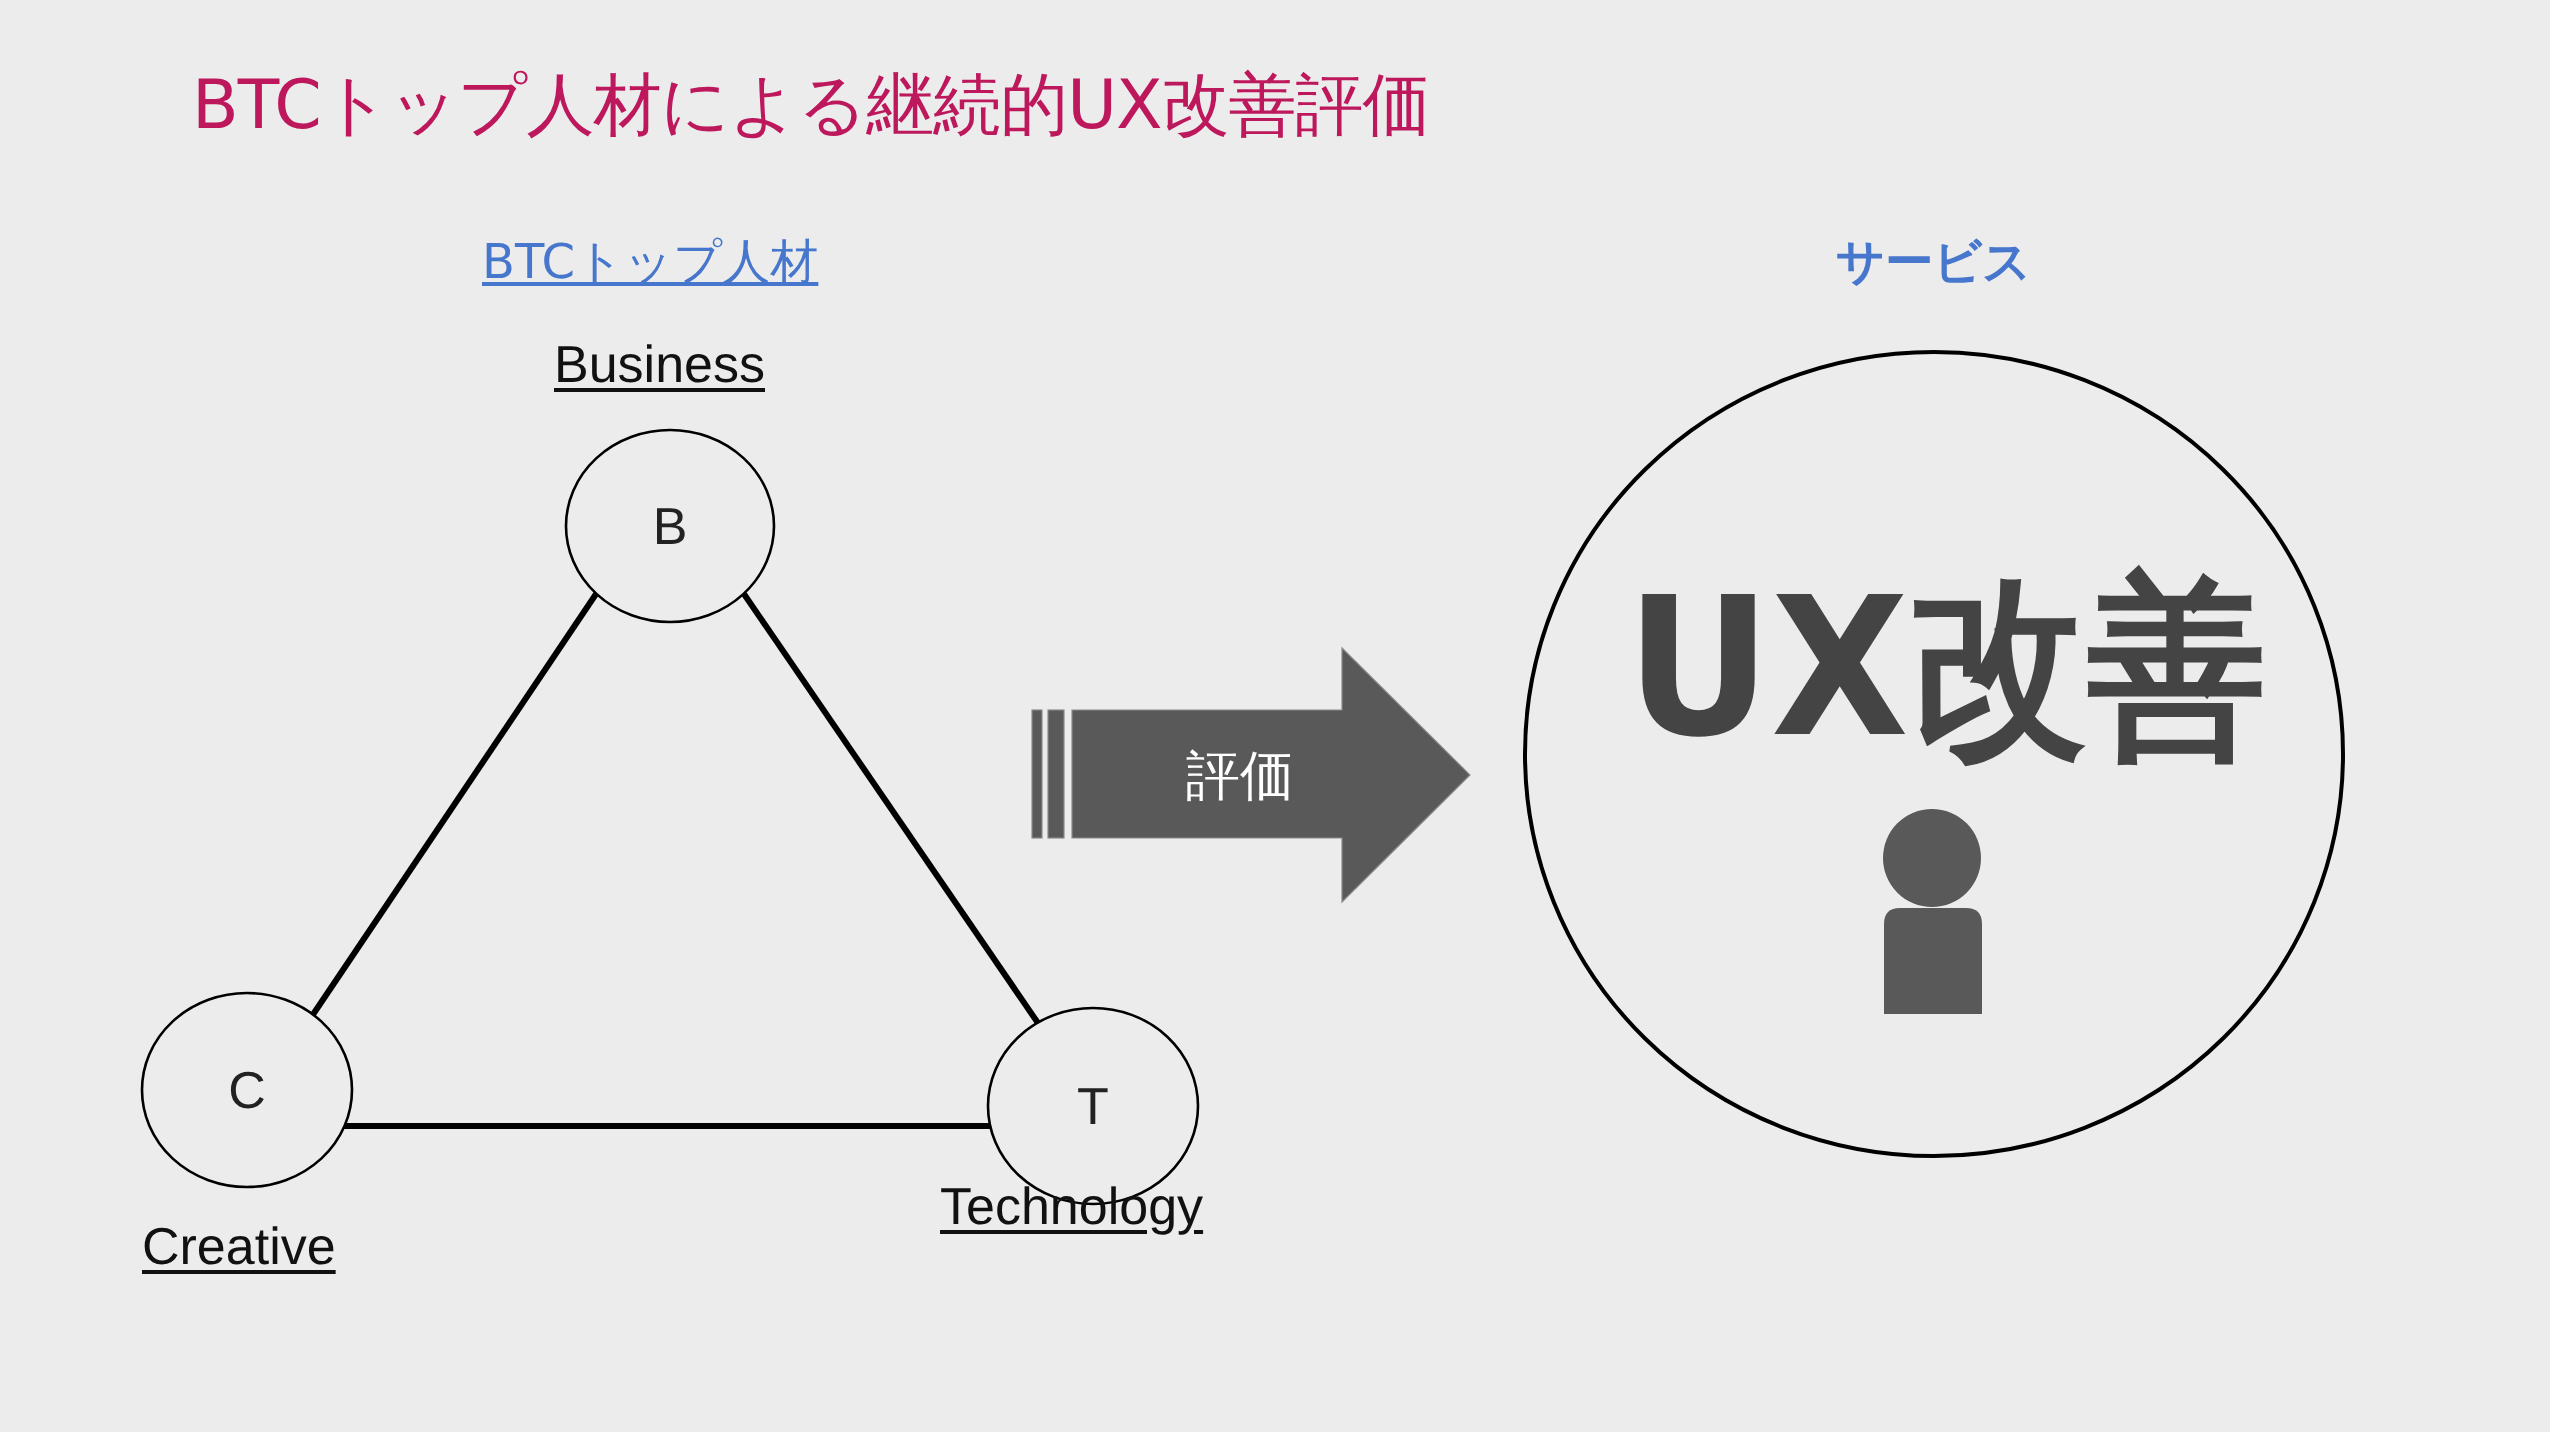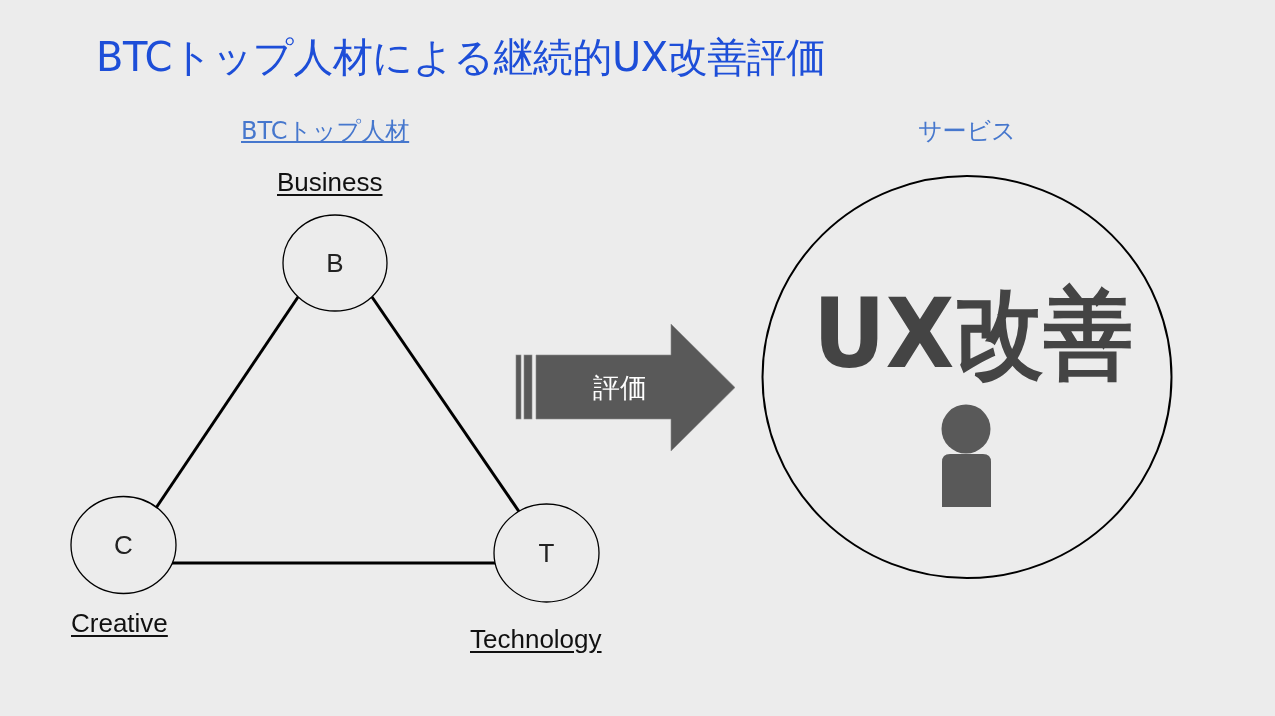--- a/index.html
+++ b/index.html
@@ -11,52 +11,53 @@
       width: 1275px;
       height: 716px;
       position: relative;
       overflow: hidden;
       font-family: "DejaVu Sans", "Liberation Sans", sans-serif;
     }
     .slide-title {
       position: absolute;
       left: 96px;
       top: 30px;
-      font-size: 40px;
-      color: #1d4ed8;
+      font-size: 34px;
+      color: #be185d;
       white-space: nowrap;
       letter-spacing: -0.5px;
     }
     .section-label {
       position: absolute;
       font-size: 24px;
       color: #4677cd;
       white-space: nowrap;
     }
     .label-btc {
       left: 241px;
       top: 115px;
       text-decoration: underline;
     }
     .label-service {
       left: 918px;
       top: 115px;
+      font-weight: bold;
     }
     .node-caption {
       position: absolute;
       font-family: "Liberation Sans", sans-serif;
       font-size: 26px;
       color: #111;
       text-decoration: underline;
       text-underline-offset: 3px;
       white-space: nowrap;
     }
     .cap-business { left: 277px; top: 167px; }
     .cap-creative { left: 71px; top: 608px; }
-    .cap-technology { left: 470px; top: 624px; }
+    .cap-technology { left: 470px; top: 588px; }
 
     svg.diagram {
       position: absolute;
       left: 0;
       top: 0;
       width: 1275px;
       height: 716px;
     }
     .node-letter {
       font-family: "Liberation Sans", sans-serif;

